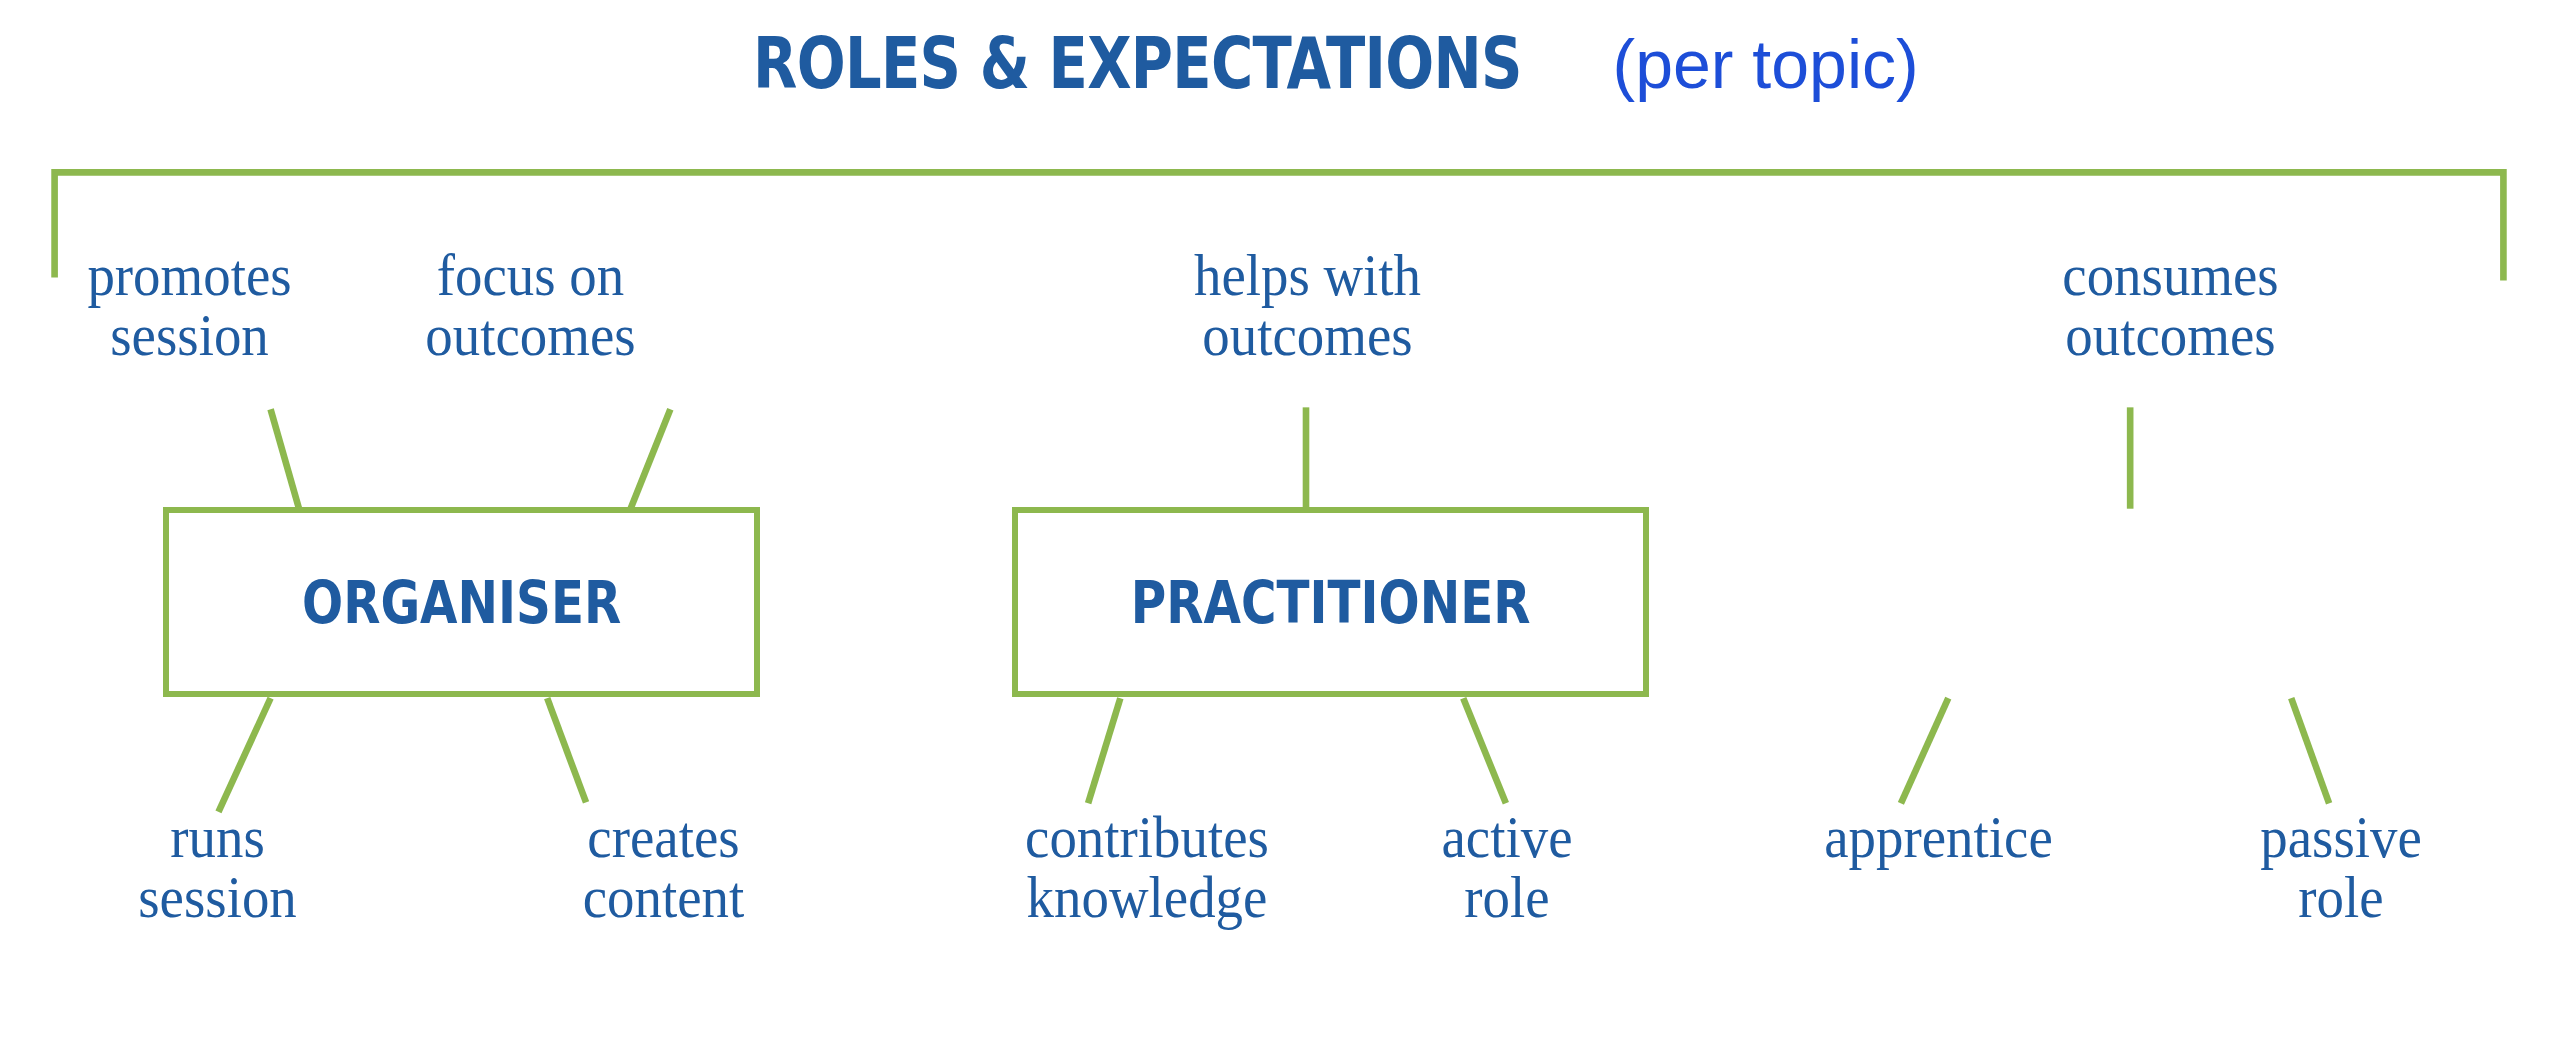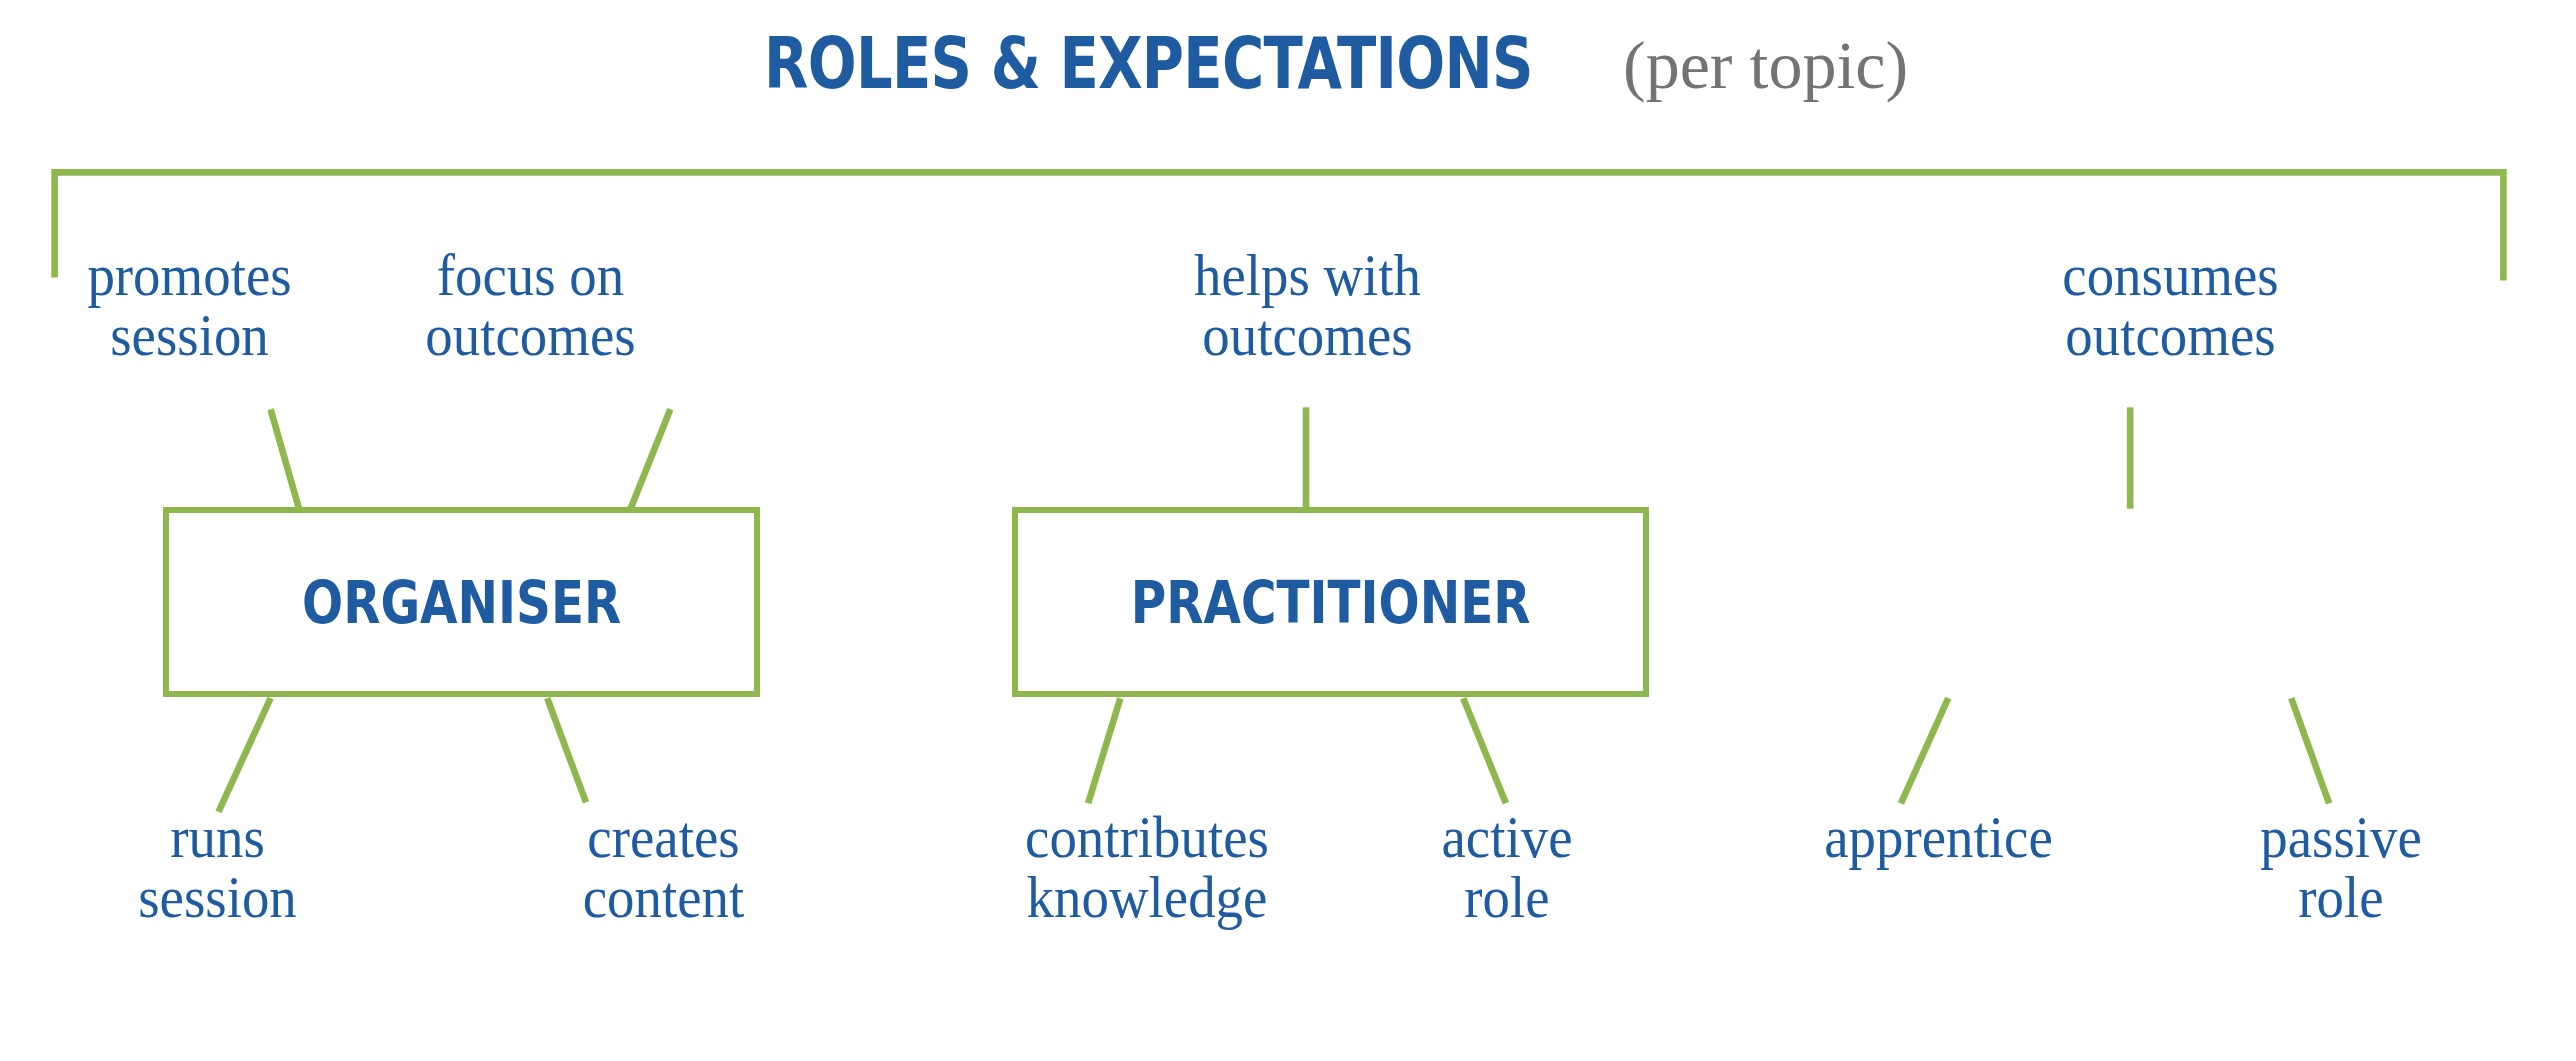--- a/index.html
+++ b/index.html
@@ -29,24 +29,24 @@
     font-weight:bold;
     font-size:72px;
     letter-spacing:-0.9px;
     color:#1F5BA0;
     transform:scaleX(0.80);
     transform-origin:center bottom;
     display:inline-block;
     vertical-align:baseline;
   }
   #title-sub {
-    font-family:Liberation Serif, serif;
+    font-family:Liberation Sans, sans-serif;
     font-weight:normal;
     font-size:68px;
-    color:#737373;
+    color:#1d4ed8;
     display:inline-block;
     vertical-align:baseline;
     margin-left:-5.7px;
   }
 
   
   #lines {
     position:absolute;
     left:0; top:0;
     width:2576px; height:1061px;

